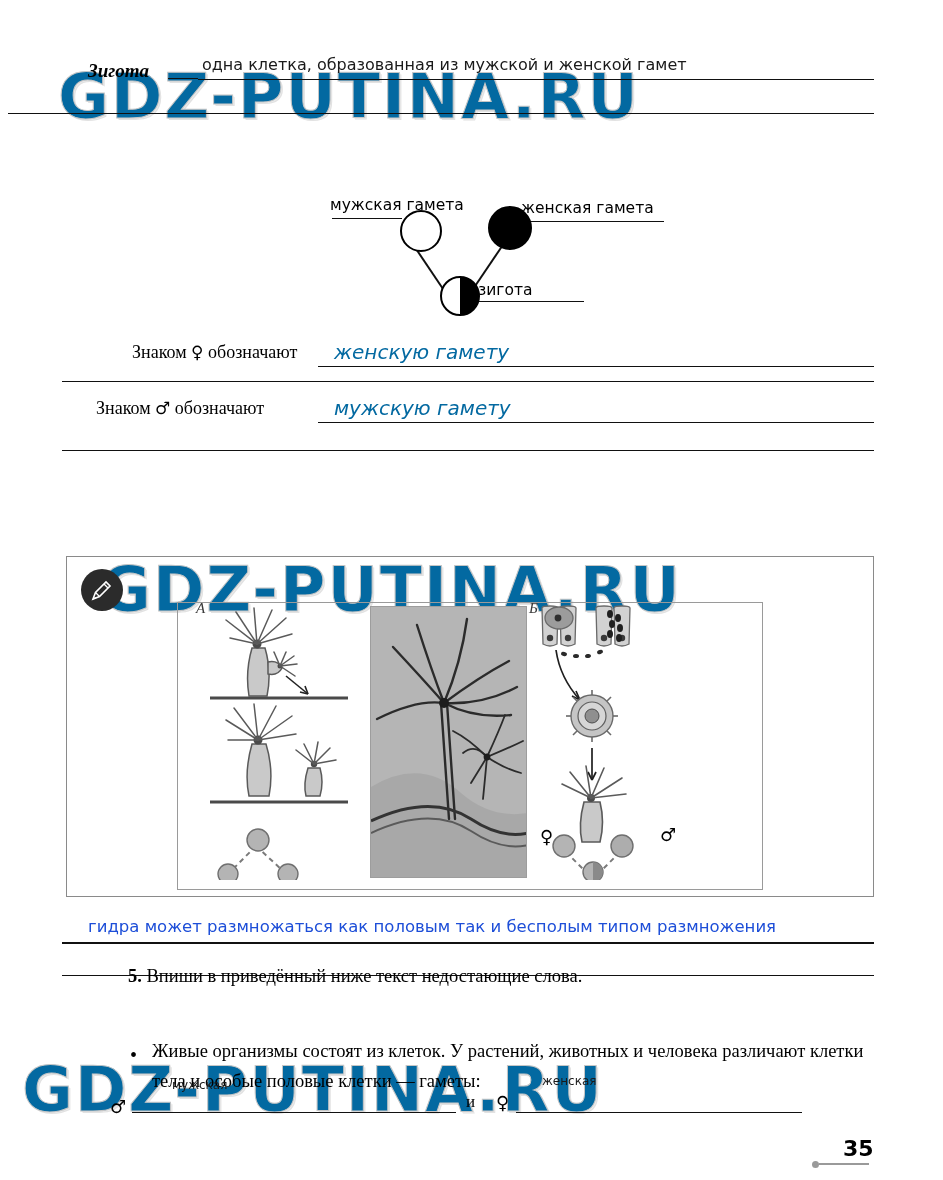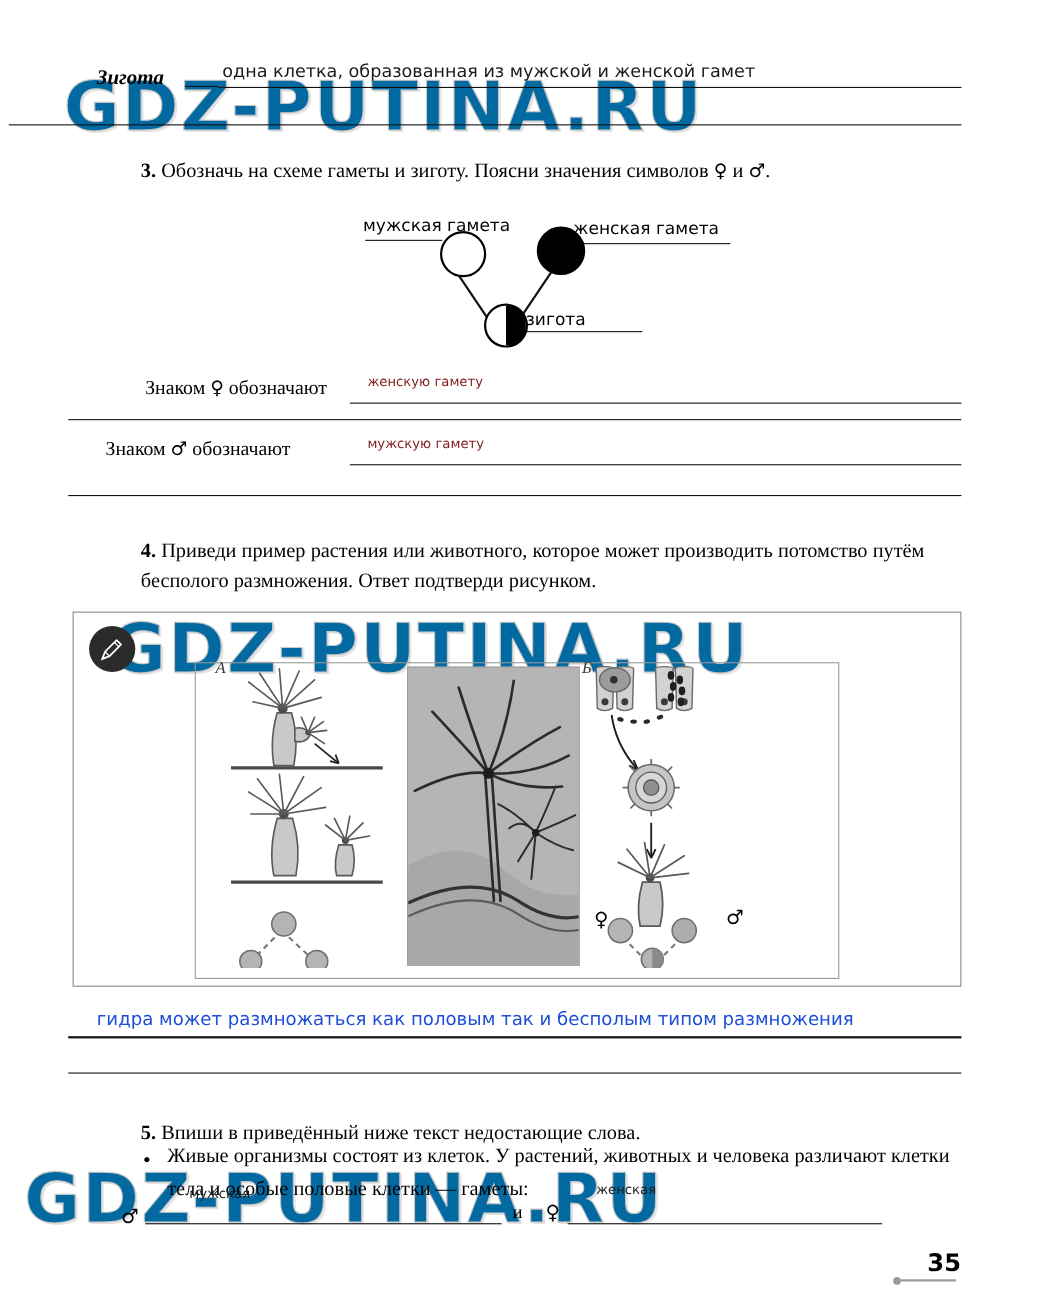--- a/index.html
+++ b/index.html
@@ -58,21 +58,21 @@
   .c-male{left:70px;top:14px;width:42px;height:42px;background:#fff;}
   .c-female{left:158px;top:10px;width:44px;height:44px;background:#000;}
   .c-zyg{left:110px;top:80px;width:40px;height:40px;background:
      linear-gradient(to right,#fff 0,#fff 50%,#000 50%,#000 100%);}
   .conn{position:absolute;background:#111;transform-origin:0 0;height:2.2px;}
 
   
   .sign-row{position:absolute;font-size:18px;white-space:nowrap;}
   .sr1{left:96px;top:342px;margin-left:36px;}
   .sr2{left:96px;top:398px;}
-  .ans-ink{position:absolute;font-family:"DejaVu Sans", sans-serif;font-size:12px;color:#7f1d1d;}
+  .ans-ink{position:absolute;font-family:"DejaVu Sans", sans-serif;font-size:20px;color:#0369a1;font-style:italic;}
   .ai1{left:334px;top:340px;}
   .ai2{left:334px;top:396px;}
   .sl1{position:absolute;left:318px;top:366px;width:556px;border-top:1.5px solid #111;}
   .sl2{position:absolute;left:318px;top:422px;width:556px;border-top:1.5px solid #111;}
   .sep-line-2{position:absolute;left:62px;top:381px;width:812px;border-top:1.5px solid #111;}
   .sep-line-3{position:absolute;left:62px;top:450px;width:812px;border-top:1.5px solid #111;}
 
   
   .q4{position:absolute;left:128px;top:487px;width:752px;font-size:18.5px;line-height:28px;}
   .q4 b{font-weight:bold;}
@@ -87,21 +87,21 @@
   .pl-b{left:529px;top:600px;}
 
   .photo{position:absolute;left:370px;top:606px;width:157px;height:272px;background:#b8b8b8;border:1px solid #9d9d9d;box-sizing:border-box;overflow:hidden;}
 
   
   .illo-answer{position:absolute;left:88px;top:917px;font-family:"DejaVu Sans",sans-serif;font-size:16.5px;color:#1d4ed8;white-space:nowrap;}
   .sep-line-4{position:absolute;left:62px;top:942px;width:812px;border-top:2px solid #111;}
   .sep-line-5{position:absolute;left:62px;top:975px;width:812px;border-top:1.6px solid #111;}
 
   
-  .q5-title{position:absolute;left:128px;top:1020px;font-size:18.5px;white-space:nowrap;}
+  .q5-title{position:absolute;left:128px;top:966px;font-size:18.5px;white-space:nowrap;}
   .q5-title b{font-weight:bold;}
   .bullet{position:absolute;left:130px;top:1044px;font-size:20px;}
   .q5-body{position:absolute;left:152px;top:1036px;width:732px;font-size:18.5px;line-height:30px;}
   .fill-row{position:absolute;left:110px;top:1090px;width:760px;height:30px;}
   .fm-sym{position:absolute;font-family:"DejaVu Sans",sans-serif;font-size:18px;}
   .fm-line{position:absolute;border-top:1.5px solid #111;}
   .fm-ink{position:absolute;font-family:"DejaVu Sans",sans-serif;font-size:12px;color:#1a1a1a;}
 
   
   .pageno{position:absolute;left:843px;top:1136px;font-family:"DejaVu Sans",sans-serif;font-weight:bold;font-size:22px;}
@@ -115,27 +115,20 @@
 <div class="page">
 
   <div class="wm wm1">GDZ-PUTINA.RU</div>
 
   <div class="zigota-label">Зигота</div>
   <div class="zig-dash"></div>
   <div class="zig-answer hand">одна клетка, образованная из мужской и женской гамет</div>
   <div class="zig-line"></div>
   <div class="sep-line-1"></div>
 
-  <div class="q3">
-    <b>3.</b>
-    <span>Обозначь на схеме гаметы и зиготу. Поясни значения символов</span>
-    <span class="sym">♀</span>
-    <span>и</span>
-    <span class="sym">♂</span><span>.</span>
-  </div>
 
   <div class="diagram">
     <div class="dlabel lbl-male">мужская гамета</div>
     <div class="leader ld-male"></div>
     <div class="dlabel lbl-female">женская гамета</div>
     <div class="leader ld-female"></div>
     <div class="dlabel lbl-zyg">зигота</div>
     <div class="leader ld-zyg"></div>
 
     <div class="conn" style="left:88px;top:54px;width:46px;transform:rotate(56deg);"></div>
@@ -157,24 +150,20 @@
 
   <div class="sign-row sr2">
     <span>Знаком</span>
     <span class="sym">♂</span>
     <span>обозначают</span>
   </div>
   <div class="ans-ink ai2">мужскую гамету</div>
   <div class="sl2"></div>
   <div class="sep-line-3"></div>
 
-  <div class="q4">
-    <b>4.</b>
-    <span>Приведи пример растения или животного, которое может производить потомство путём бесполого размножения. Ответ подтверди рисунком.</span>
-  </div>
 
   <div class="wm wm2">GDZ-PUTINA.RU</div>
 
   <div class="illo-frame">
     <div class="pencil-badge">
       <svg width="24" height="24" viewBox="0 0 24 24">
         <path d="M3 21 L5.5 14.5 L16 4 L20 8 L9.5 18.5 Z" fill="none" stroke="#fff" stroke-width="1.6"></path>
         <path d="M5.5 14.5 L9.5 18.5" stroke="#fff" stroke-width="1.2"></path>
         <path d="M14 6 L18 10" stroke="#fff" stroke-width="1.2"></path>
         <path d="M3 21 L6 19.8" stroke="#fff" stroke-width="1.2"></path>

